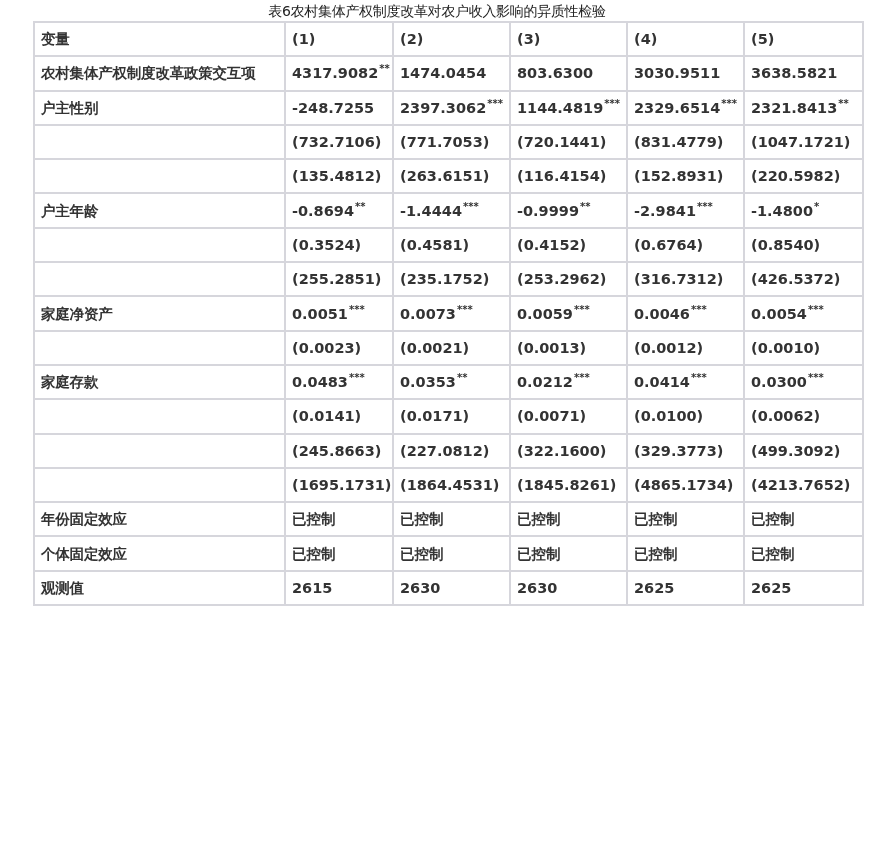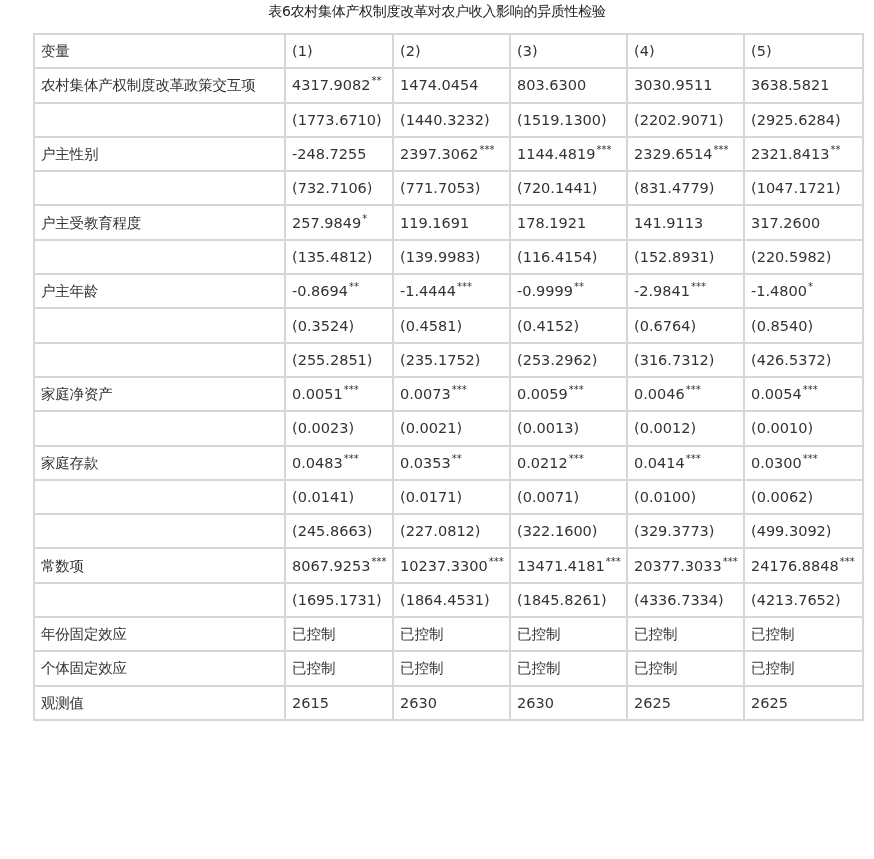--- a/index.html
+++ b/index.html
@@ -23,24 +23,25 @@
       height: 20px;
       text-align: center;
       font-size: 14px;
       line-height: 20px;
       color: #222222;
       letter-spacing: -0.3px;
     }
     table.reg {
       position: absolute;
       left: 33px;
-      top: 33px;
+      top: 21px;
       border-collapse: collapse;
       table-layout: fixed;
       width: 829px;
+      font-weight: bold;
     }
     table.reg td {
       border: 2px solid #d6d6dc;
       height: 32.3px;
       padding: 0 0 0 6px;
       font-size: 14.5px;
       line-height: 18px;
       vertical-align: middle;
       white-space: nowrap;
       overflow: visible;
@@ -95,55 +96,39 @@
   <tbody id="coef-body">
       <tr>
         <td class="varname">农村集体产权制度改革政策交互项</td>
         <td><span>4317.9082</span><sup class="stars">**</sup></td>
         <td><span>1474.0454</span><sup class="stars"></sup></td>
         <td><span>803.6300</span><sup class="stars"></sup></td>
         <td><span>3030.9511</span><sup class="stars"></sup></td>
         <td><span>3638.5821</span><sup class="stars"></sup></td>
       </tr>
       <tr>
-        <td class="varname"></td>
-        <td>(1773.6710)</td>
-        <td>(1440.3232)</td>
-        <td>(1519.1300)</td>
-        <td>(2202.9071)</td>
-        <td>(2925.6284)</td>
-      </tr>
-      <tr>
         <td class="varname">户主性别</td>
         <td><span>-248.7255</span><sup class="stars"></sup></td>
         <td><span>2397.3062</span><sup class="stars">***</sup></td>
         <td><span>1144.4819</span><sup class="stars">***</sup></td>
         <td><span>2329.6514</span><sup class="stars">***</sup></td>
         <td><span>2321.8413</span><sup class="stars">**</sup></td>
       </tr>
       <tr>
         <td class="varname"></td>
         <td>(732.7106)</td>
         <td>(771.7053)</td>
         <td>(720.1441)</td>
         <td>(831.4779)</td>
         <td>(1047.1721)</td>
       </tr>
       <tr>
-        <td class="varname">户主受教育程度</td>
-        <td><span>257.9849</span><sup class="stars">*</sup></td>
-        <td><span>119.1691</span><sup class="stars"></sup></td>
-        <td><span>178.1921</span><sup class="stars"></sup></td>
-        <td><span>141.9113</span><sup class="stars"></sup></td>
-        <td><span>317.2600</span><sup class="stars"></sup></td>
-      </tr>
-      <tr>
         <td class="varname"></td>
         <td>(135.4812)</td>
-        <td>(139.9983)</td>
+        <td>(263.6151)</td>
         <td>(116.4154)</td>
         <td>(152.8931)</td>
         <td>(220.5982)</td>
       </tr>
       <tr>
         <td class="varname">户主年龄</td>
         <td><span>-0.8694</span><sup class="stars">**</sup></td>
         <td><span>-1.4444</span><sup class="stars">***</sup></td>
         <td><span>-0.9999</span><sup class="stars">**</sup></td>
         <td><span>-2.9841</span><sup class="stars">***</sup></td>
@@ -199,33 +184,25 @@
       </tr>
       <tr>
         <td class="varname"></td>
         <td>(245.8663)</td>
         <td>(227.0812)</td>
         <td>(322.1600)</td>
         <td>(329.3773)</td>
         <td>(499.3092)</td>
       </tr>
       <tr>
-        <td class="varname">常数项</td>
-        <td><span>8067.9253</span><sup class="stars">***</sup></td>
-        <td><span>10237.3300</span><sup class="stars">***</sup></td>
-        <td><span>13471.4181</span><sup class="stars">***</sup></td>
-        <td><span>20377.3033</span><sup class="stars">***</sup></td>
-        <td><span>24176.8848</span><sup class="stars">***</sup></td>
-      </tr>
-      <tr>
         <td class="varname"></td>
         <td>(1695.1731)</td>
         <td>(1864.4531)</td>
         <td>(1845.8261)</td>
-        <td>(4336.7334)</td>
+        <td>(4865.1734)</td>
         <td>(4213.7652)</td>
       </tr>
     </tbody>
   <tbody>
     <tr>
       <td class="varname">年份固定效应</td>
       <td>已控制</td>
       <td>已控制</td>
       <td>已控制</td>
       <td>已控制</td>

